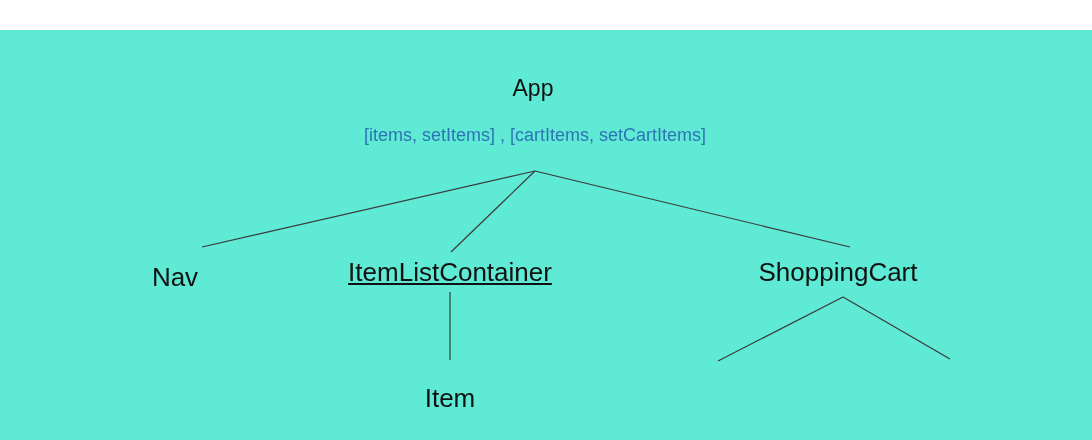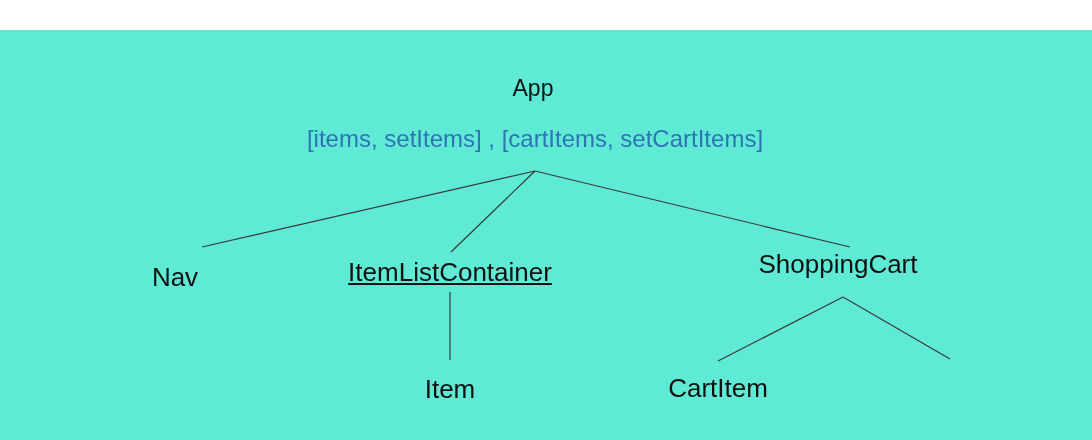--- a/index.html
+++ b/index.html
@@ -35,21 +35,21 @@
     color: #111111;
     font-size: 26px;
     line-height: 1.1;
     text-align: center;
   }
   .root-label {
     font-size: 23px;
   }
   .state-hooks {
     color: #2E74B5;
-    font-size: 24px;
+    font-size: 18px;
   }
 </style>
 </head>
 <body>
 
 <div class="canvas">
 
   <svg class="edges" viewBox="0 0 1092 440" xmlns="http://www.w3.org/2000/svg">
     <line x1="535" y1="141" x2="202" y2="217"></line>
     <line x1="535" y1="141" x2="451" y2="222"></line>
@@ -60,20 +60,19 @@
   </svg>
 
   <div class="node root-label" style="left:533px; top:46px;">App</div>
 
   <div class="node state-hooks" style="left:535px; top:96px;">[items, setItems] , [cartItems, setCartItems]</div>
 
   <div class="node" style="left:175px; top:233px;">Nav</div>
 
   <div class="node" style="left:450px; top:228px;text-decoration:underline;">ItemListContainer</div>
 
-  <div class="node" style="left:838px; top:220px;text-align:center;">ShoppingCart</div>
+  <div class="node" style="left:838px; top:228px;text-align:center;">ShoppingCart</div>
 
-  <div class="node" style="left:450px; top:345px;">Item</div>
+  <div class="node" style="left:450px; top:354px;">Item</div>
 
-  <div class="node" style="left:718px; top:344px;">CartItem</div>
 
 
 </div>
 
 </body></html>

